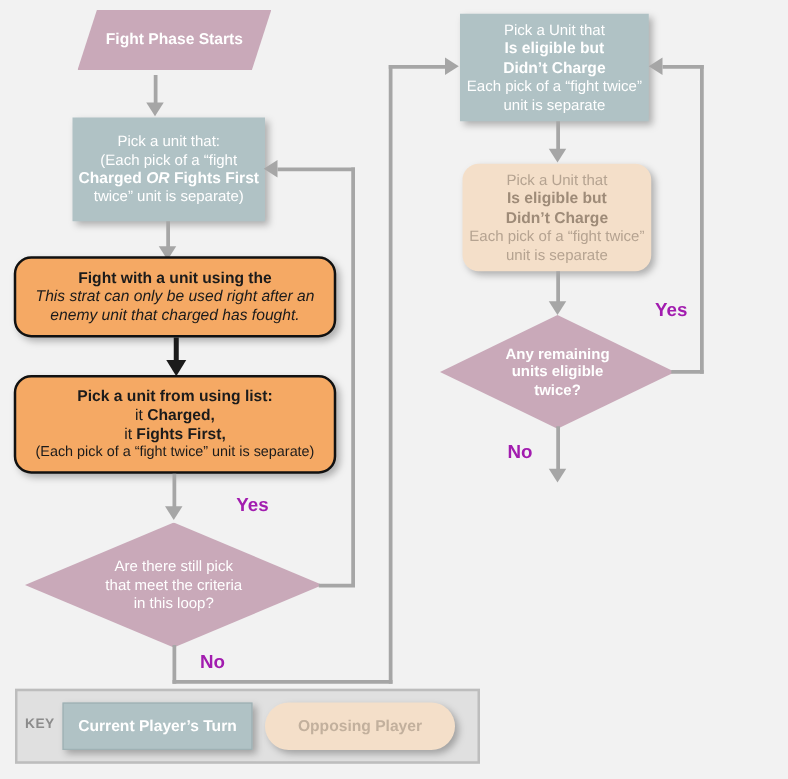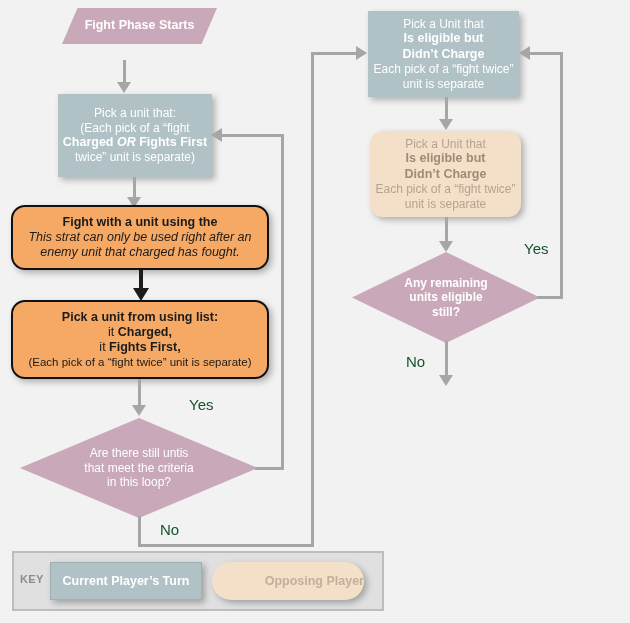--- a/index.html
+++ b/index.html
@@ -106,23 +106,23 @@
   }
   .arrow.right {
     border-top: 7px solid transparent;
     border-bottom: 7px solid transparent;
     border-left: 11px solid #a6a6a6;
   }
 
   
   .edge-label {
     position: absolute;
-    color: #14532d;
+    color: #a21caf;
     font-size: 15px;
-    font-weight: normal;
+    font-weight: bold;
     white-space: nowrap;
   }
 
   
   #key-box {
     position: absolute;
     left: 12px;
     top: 551px;
     width: 372px;
     height: 60px;
@@ -159,32 +159,32 @@
     position: absolute;
     left: 212px;
     top: 562px;
     width: 152px;
     height: 38px;
     background: #f4dfc9;
     border-radius: 19px;
     box-sizing: border-box;
     display: flex;
     align-items: center;
-    justify-content: flex-end;
+    justify-content: center;
     color: #c2b09d;
     font-size: 12.5px;
     font-weight: bold;
   }
 </style>
 </head>
 <body>
 
 <div id="canvas">
 
-  <div class="node para shadowed" style="left:62px; top:8px; width:155px; height:36px;">
+  <div class="node para shadowed" style="left:62px; top:8px; width:155px; height:48px;">
     <span class="ln">Fight Phase Starts</span>
   </div>
 
   <div class="ln-v" style="left:123px; top:60px; height:24px;"></div>
   <div class="arrow down" style="left:117px; top:82px;"></div>
 
   <div class="node proc-blue shadowed" style="left:58px; top:94px; width:154px; height:83px;">
     <span class="ln">Pick a unit that:</span>
     <span class="ln">(Each pick of a “fight</span>
     <span class="ln b"><span>Charged </span><i>OR</i><span> Fights First</span></span>
@@ -207,21 +207,21 @@
     <span class="ln b">Pick a unit from using list:</span>
     <span class="ln"><span>it </span><b>Charged,</b></span>
     <span class="ln"><span>it </span><b>Fights First,</b></span>
     <span class="ln sm">(Each pick of a “fight twice” unit is separate)</span>
   </div>
 
   <div class="ln-v" style="left:138px; top:379px; height:28px;"></div>
   <div class="arrow down" style="left:132px; top:405px;"></div>
 
   <div class="node diamond shadowed" style="left:20px; top:418px; width:238px; height:100px;">
-    <span class="ln">Are there still untis</span>
+    <span class="ln">Are there still pick</span>
     <span class="ln">that meet the criteria</span>
     <span class="ln">in this loop?</span>
   </div>
 
   <div class="ln-h" style="left:255px; top:467px; width:29px;"></div>
   <div class="ln-v" style="left:281px; top:134px; height:335px;"></div>
   <div class="ln-h" style="left:222px; top:134px; width:62px;"></div>
   <div class="arrow right" style="left:211px; top:128px; transform:scaleX(-1); transform-origin:center;"></div>
   <div class="edge-label" style="left:189px; top:396px;">Yes</div>
 
@@ -250,21 +250,21 @@
     <span class="ln">Each pick of a “fight twice”</span>
     <span class="ln">unit is separate</span>
   </div>
 
   <div class="ln-v" style="left:445px; top:217px; height:26px;"></div>
   <div class="arrow down" style="left:439px; top:241px;"></div>
 
   <div class="node diamond bold-txt shadowed" style="left:352px; top:252px; width:188px; height:91px;">
     <span class="ln">Any remaining</span>
     <span class="ln">units eligible</span>
-    <span class="ln">still?</span>
+    <span class="ln">twice?</span>
   </div>
 
   <div class="ln-h" style="left:537px; top:296px; width:26px;"></div>
   <div class="ln-v" style="left:560px; top:52px; height:247px;"></div>
   <div class="ln-h" style="left:530px; top:52px; width:33px;"></div>
   <div class="arrow right" style="left:519px; top:46px; transform:scaleX(-1); transform-origin:center;"></div>
   <div class="edge-label" style="left:524px; top:240px;">Yes</div>
 
   <div class="ln-v" style="left:445px; top:341px; height:39px;"></div>
   <div class="arrow down" style="left:439px; top:375px;"></div>

